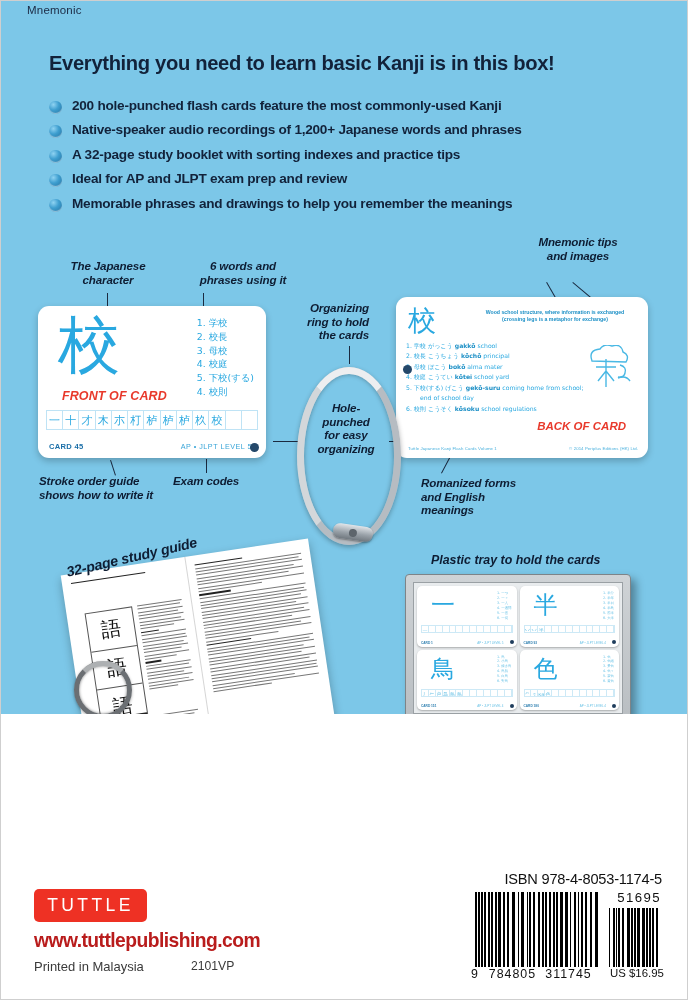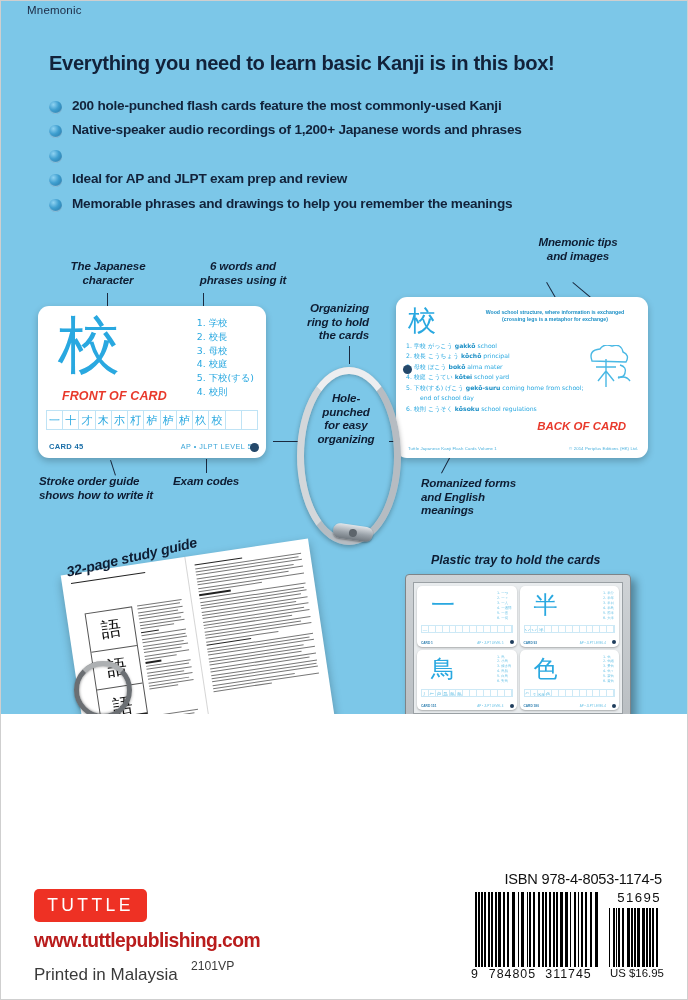--- a/index.html
+++ b/index.html
@@ -275,21 +275,21 @@
   }
   .tuttle-logo span {
     color: #fff; font-size: 17.5px; font-weight: 500; letter-spacing: 3.4px;
   }
   .tuttle-url {
     position: absolute; left: 33px; top: 216px;
     font-size: 19.3px; font-weight: bold; color: #b91c1c; letter-spacing: -.55px; text-align: center;
   }
   .printed-in {
     position: absolute; left: 33px; top: 245px;
-    font-size: 17px; color: #3a3a3a; margin-top: 6px;
+    font-size: 13px; color: #3a3a3a;
   }
   .job-code {
     position: absolute; left: 190px; top: 245px;
     font-size: 12.2px; color: #3a3a3a;
   }
   
   .isbn-text {
     position: absolute; right: 27px; top: 157px;
     font-size: 14.6px; color: #111; letter-spacing: -.2px;
   }
@@ -324,20 +324,21 @@
     <div class="bullet-row">
       <span class="bullet-dot"></span>
       <span class="bullet-text">200 hole-punched flash cards feature the most commonly-used Kanji</span>
     </div>
     <div class="bullet-row">
       <span class="bullet-dot"></span>
       <span class="bullet-text">Native-speaker audio recordings of 1,200+ Japanese words and phrases</span>
     </div>
     <div class="bullet-row">
       <span class="bullet-dot"></span>
+      <span class="bullet-text">A 32-page study booklet with sorting indexes and practice tips</span>
     </div>
     <div class="bullet-row">
       <span class="bullet-dot"></span>
       <span class="bullet-text">Ideal for AP and JLPT exam prep and review</span>
     </div>
     <div class="bullet-row">
       <span class="bullet-dot"></span>
       <span class="bullet-text">Memorable phrases and drawings to help you remember the meanings</span>
     </div>
   </div>
@@ -348,21 +349,21 @@
 
   <div class="anno ctr" style="left:182px; top:258px; width:120px; white-space:pre-line;">6 words and
 phrases using it</div>
   <div class="leader v" style="left:202px; top:292px; height:18px;"></div>
 
   <div class="anno rgt" style="left:280px; top:300px; width:88px; white-space:pre-line;">Organizing
 ring to hold
 the cards</div>
   <div class="leader v" style="left:348px; top:345px; height:18px;"></div>
 
-  <div class="anno ctr" style="left:304px; top:390px; width:82px; white-space:pre-line;">Hole-
+  <div class="anno ctr" style="left:304px; top:400px; width:82px; white-space:pre-line;">Hole-
 punched
 for easy
 organizing</div>
   <div class="leader h" style="left:272px; top:440px; width:28px;"></div>
   <div class="leader h" style="left:388px; top:440px; width:28px;"></div>
 
   <div class="anno ctr" style="left:512px; top:234px; width:130px; white-space:pre-line;">Mnemonic tips
 and images</div>
   <div class="leader diag" style="left:546px; top:281px; width:36px; transform:rotate(60deg);"></div>
   <div class="leader diag" style="left:572px; top:281px; width:42px; transform:rotate(40deg);"></div>

